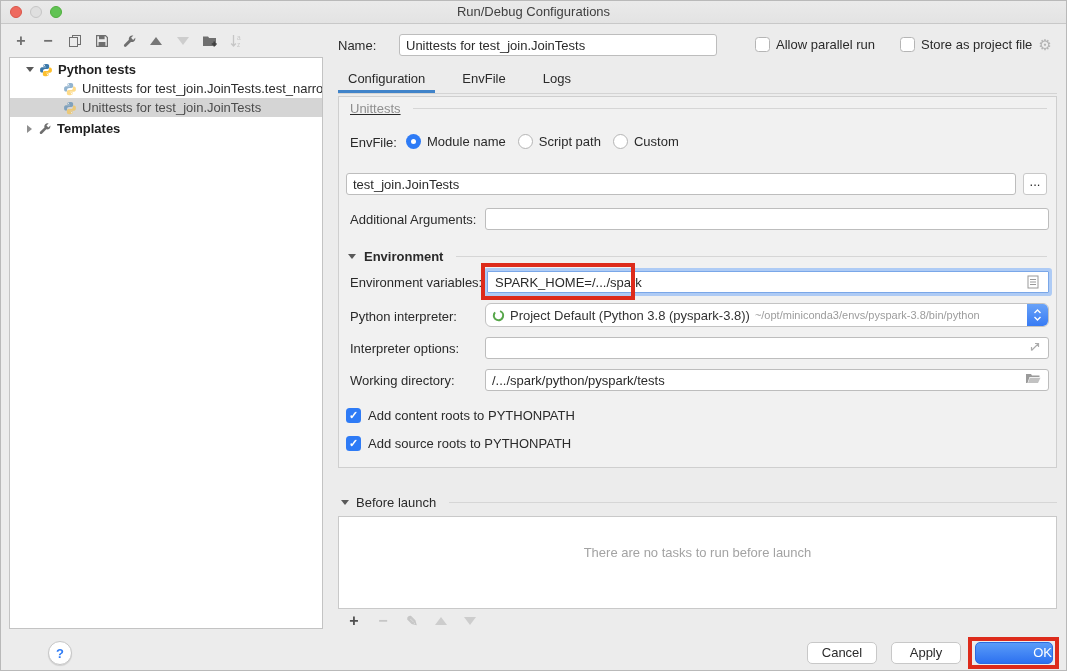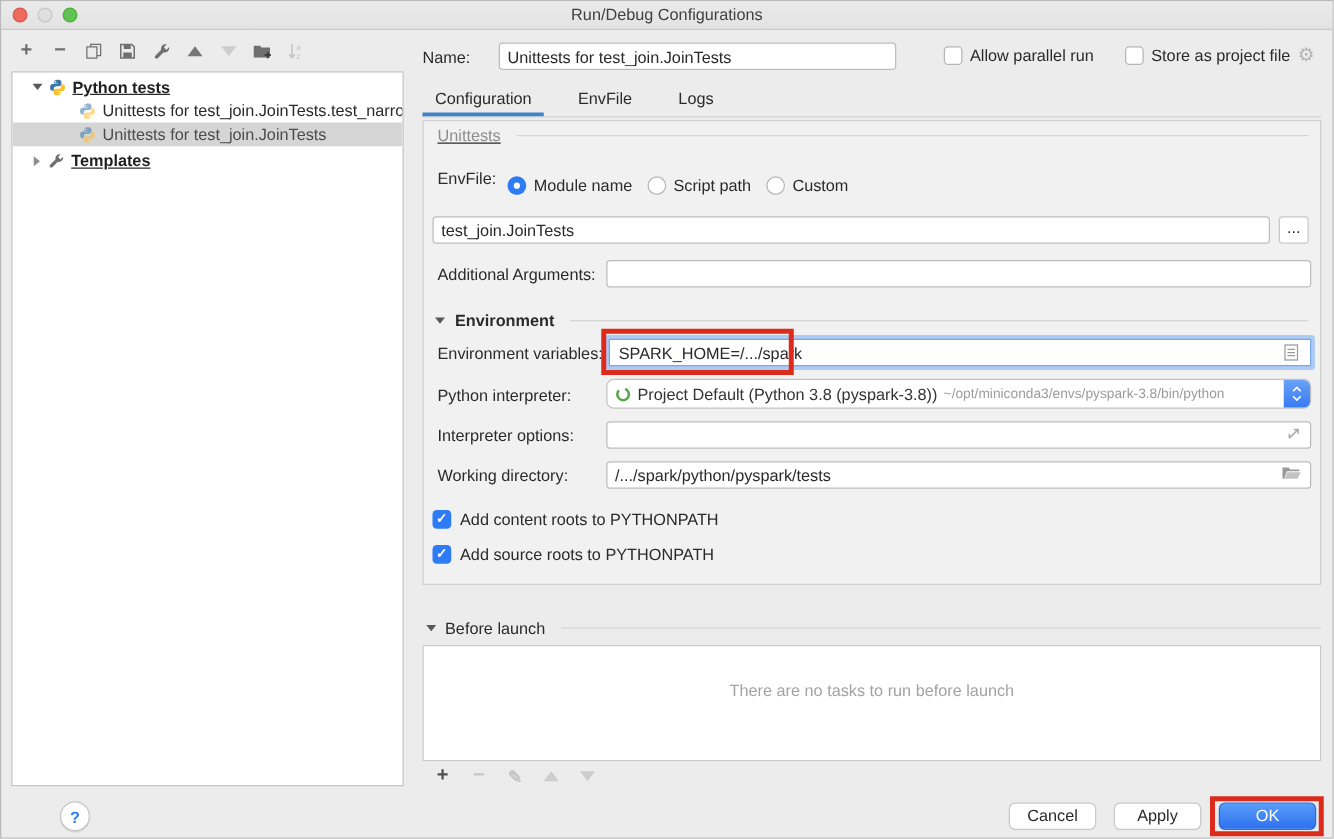--- a/index.html
+++ b/index.html
@@ -31,21 +31,21 @@
 
   
   .tree{position:absolute;left:8px;top:56px;width:314px;height:572px;background:#fff;
     border:1px solid #c3c3c3;box-sizing:border-box;overflow:hidden;}
   .trow{display:flex;align-items:center;height:19px;white-space:nowrap;overflow:hidden;}
   .trow .lbl{margin-left:5px;}
   .trow.bold .lbl{font-weight:bold;color:#1f1f1f;}
   .trow.sel{background:#d5d5d5;color:#4c4c4c;}
   .ticon{display:inline-flex;width:14px;height:14px;margin-left:5px;flex:0 0 auto;}
   .fade{opacity:.55;}
-  .indent1{padding-left:14px;text-decoration:underline;}
+  .indent1{padding-left:14px;}
   .indent2{padding-left:48px;}
 
   
   .flabel{position:absolute;color:#2a2a2a;}
   .gray-label{color:#8e8e8e;}
   .field{position:absolute;border:1px solid #bdbdbd;border-radius:3px;background:#fff;
     font-family:"Liberation Sans",sans-serif;font-size:13px;color:#2a2a2a;
     padding:0 6px;box-sizing:border-box;height:22px;outline:none;}
   .sep{display:flex;align-items:center;position:absolute;text-decoration:underline;}
   .sep .hr{flex:1;height:1px;background:#d6d6d6;margin-left:12px;}
@@ -91,21 +91,21 @@
 
   
   .taskbox{position:absolute;left:337px;top:515px;width:719px;height:93px;background:#fff;
     border:1px solid #c9c9c9;box-sizing:border-box;}
   .empty-msg{position:absolute;top:28px;left:0;right:0;text-align:center;color:#a3a3a3;}
   .btb{position:absolute;left:345px;top:612px;display:flex;gap:13px;align-items:center;height:16px;}
 
   
   .btn{position:absolute;height:22px;border-radius:5px;border:1px solid #c8c8c8;background:#fff;
     font-family:"Liberation Sans",sans-serif;font-size:13px;color:#2a2a2a;text-align:center;line-height:20px;box-sizing:border-box;}
-  .btn.primary{background:linear-gradient(180deg,#5a9cf8,#2d71f0);border:1px solid #2c6ae0;color:#fff;}
+  .btn.primary{background:linear-gradient(180deg,#5a9cf8,#2d71f0);border:1px solid #2c6ae0;color:#fff;text-align:right;}
   .help-btn{position:absolute;left:47px;top:640px;width:24px;height:24px;border-radius:50%;background:#fff;
     border:1px solid #c6c6c6;box-shadow:0 1px 1px rgba(0,0,0,.12);color:#2f7cf6;font-weight:bold;
     text-align:center;line-height:23px;font-size:13px;box-sizing:border-box;}
 </style>
 </head>
 <body>
 
 <div class="window">
 
   <div class="titlebar">
@@ -227,21 +227,21 @@
   </div>
 
   <div class="panel"></div>
 
   <div class="sep" style="left:349px;top:100px;width:697px;">
     <span class="slabel gray-label">Unittests</span>
     <span class="hr"></span>
   </div>
 
   <div class="flabel" style="left:349px;top:134px;">EnvFile:</div>
-  <div class="row" style="left:405px;top:140px;gap:12px;">
+  <div class="row" style="left:405px;top:133px;gap:12px;">
     <span class="row" style="position:static;">
       <span class="radio on"></span>
       <span style="margin-left:6px;">Module name</span>
     </span>
     <span class="row" style="position:static;">
       <span class="radio"></span>
       <span style="margin-left:6px;">Script path</span>
     </span>
     <span class="row" style="position:static;">
       <span class="radio"></span>

